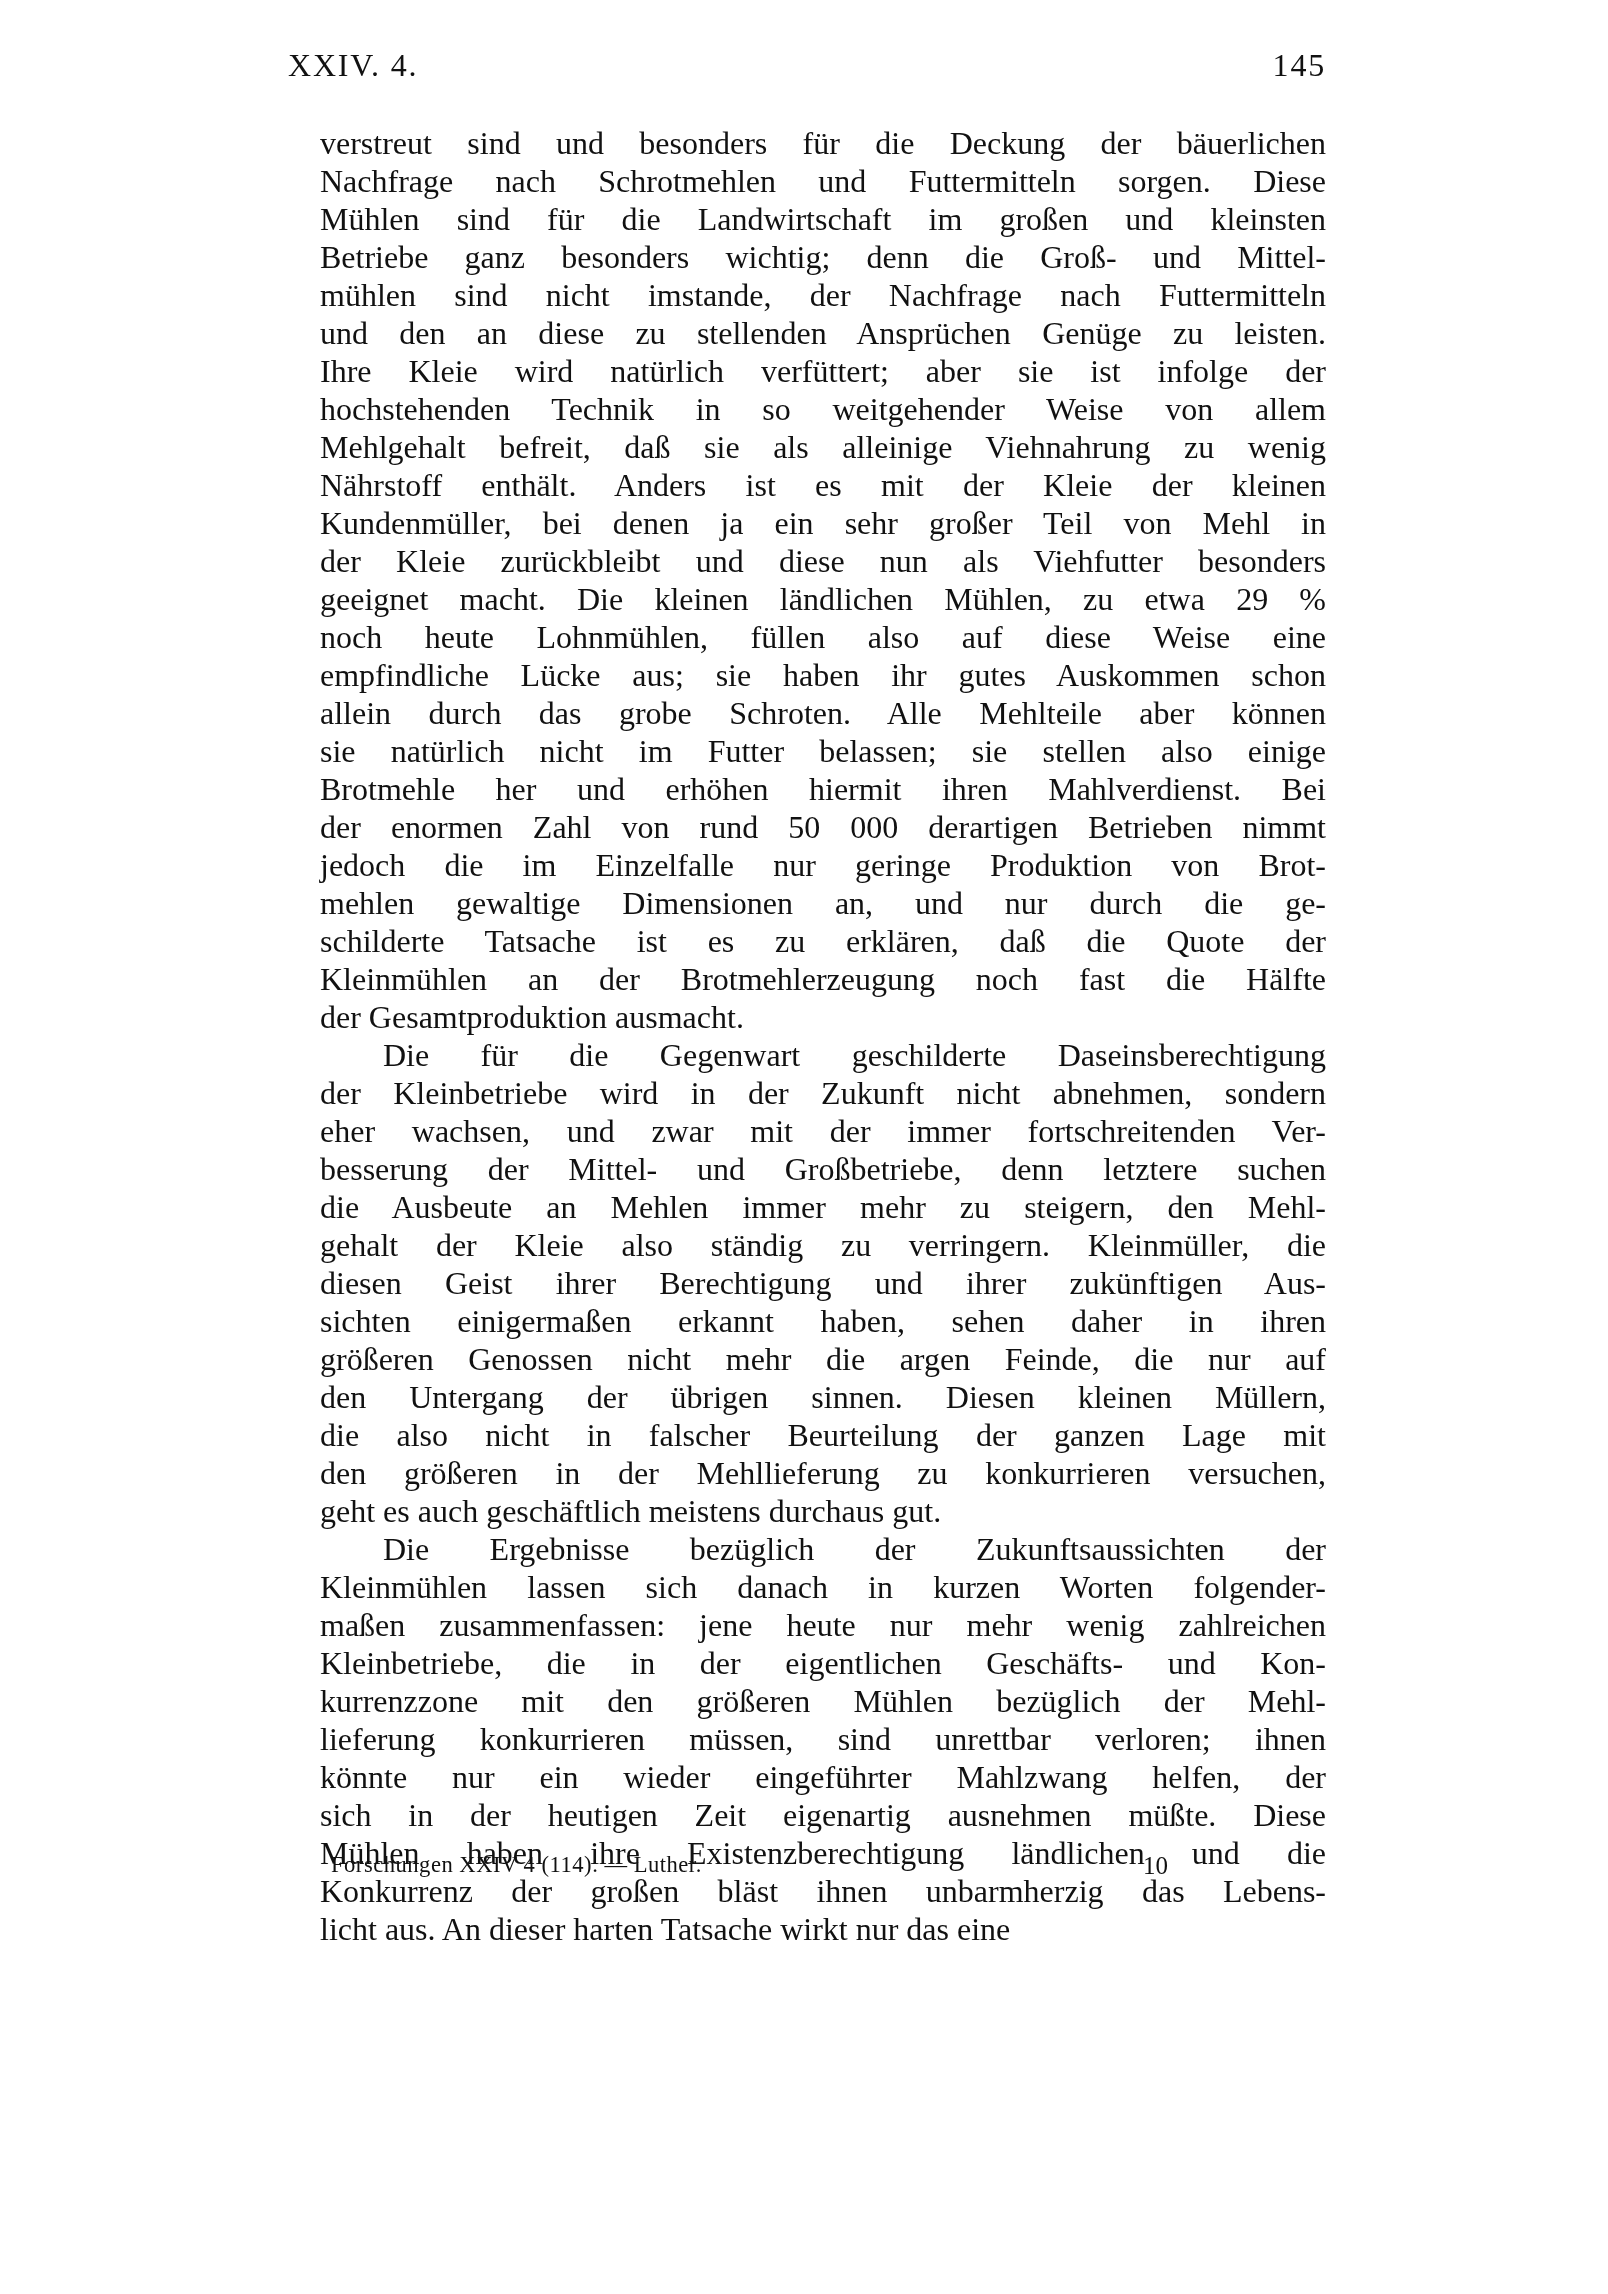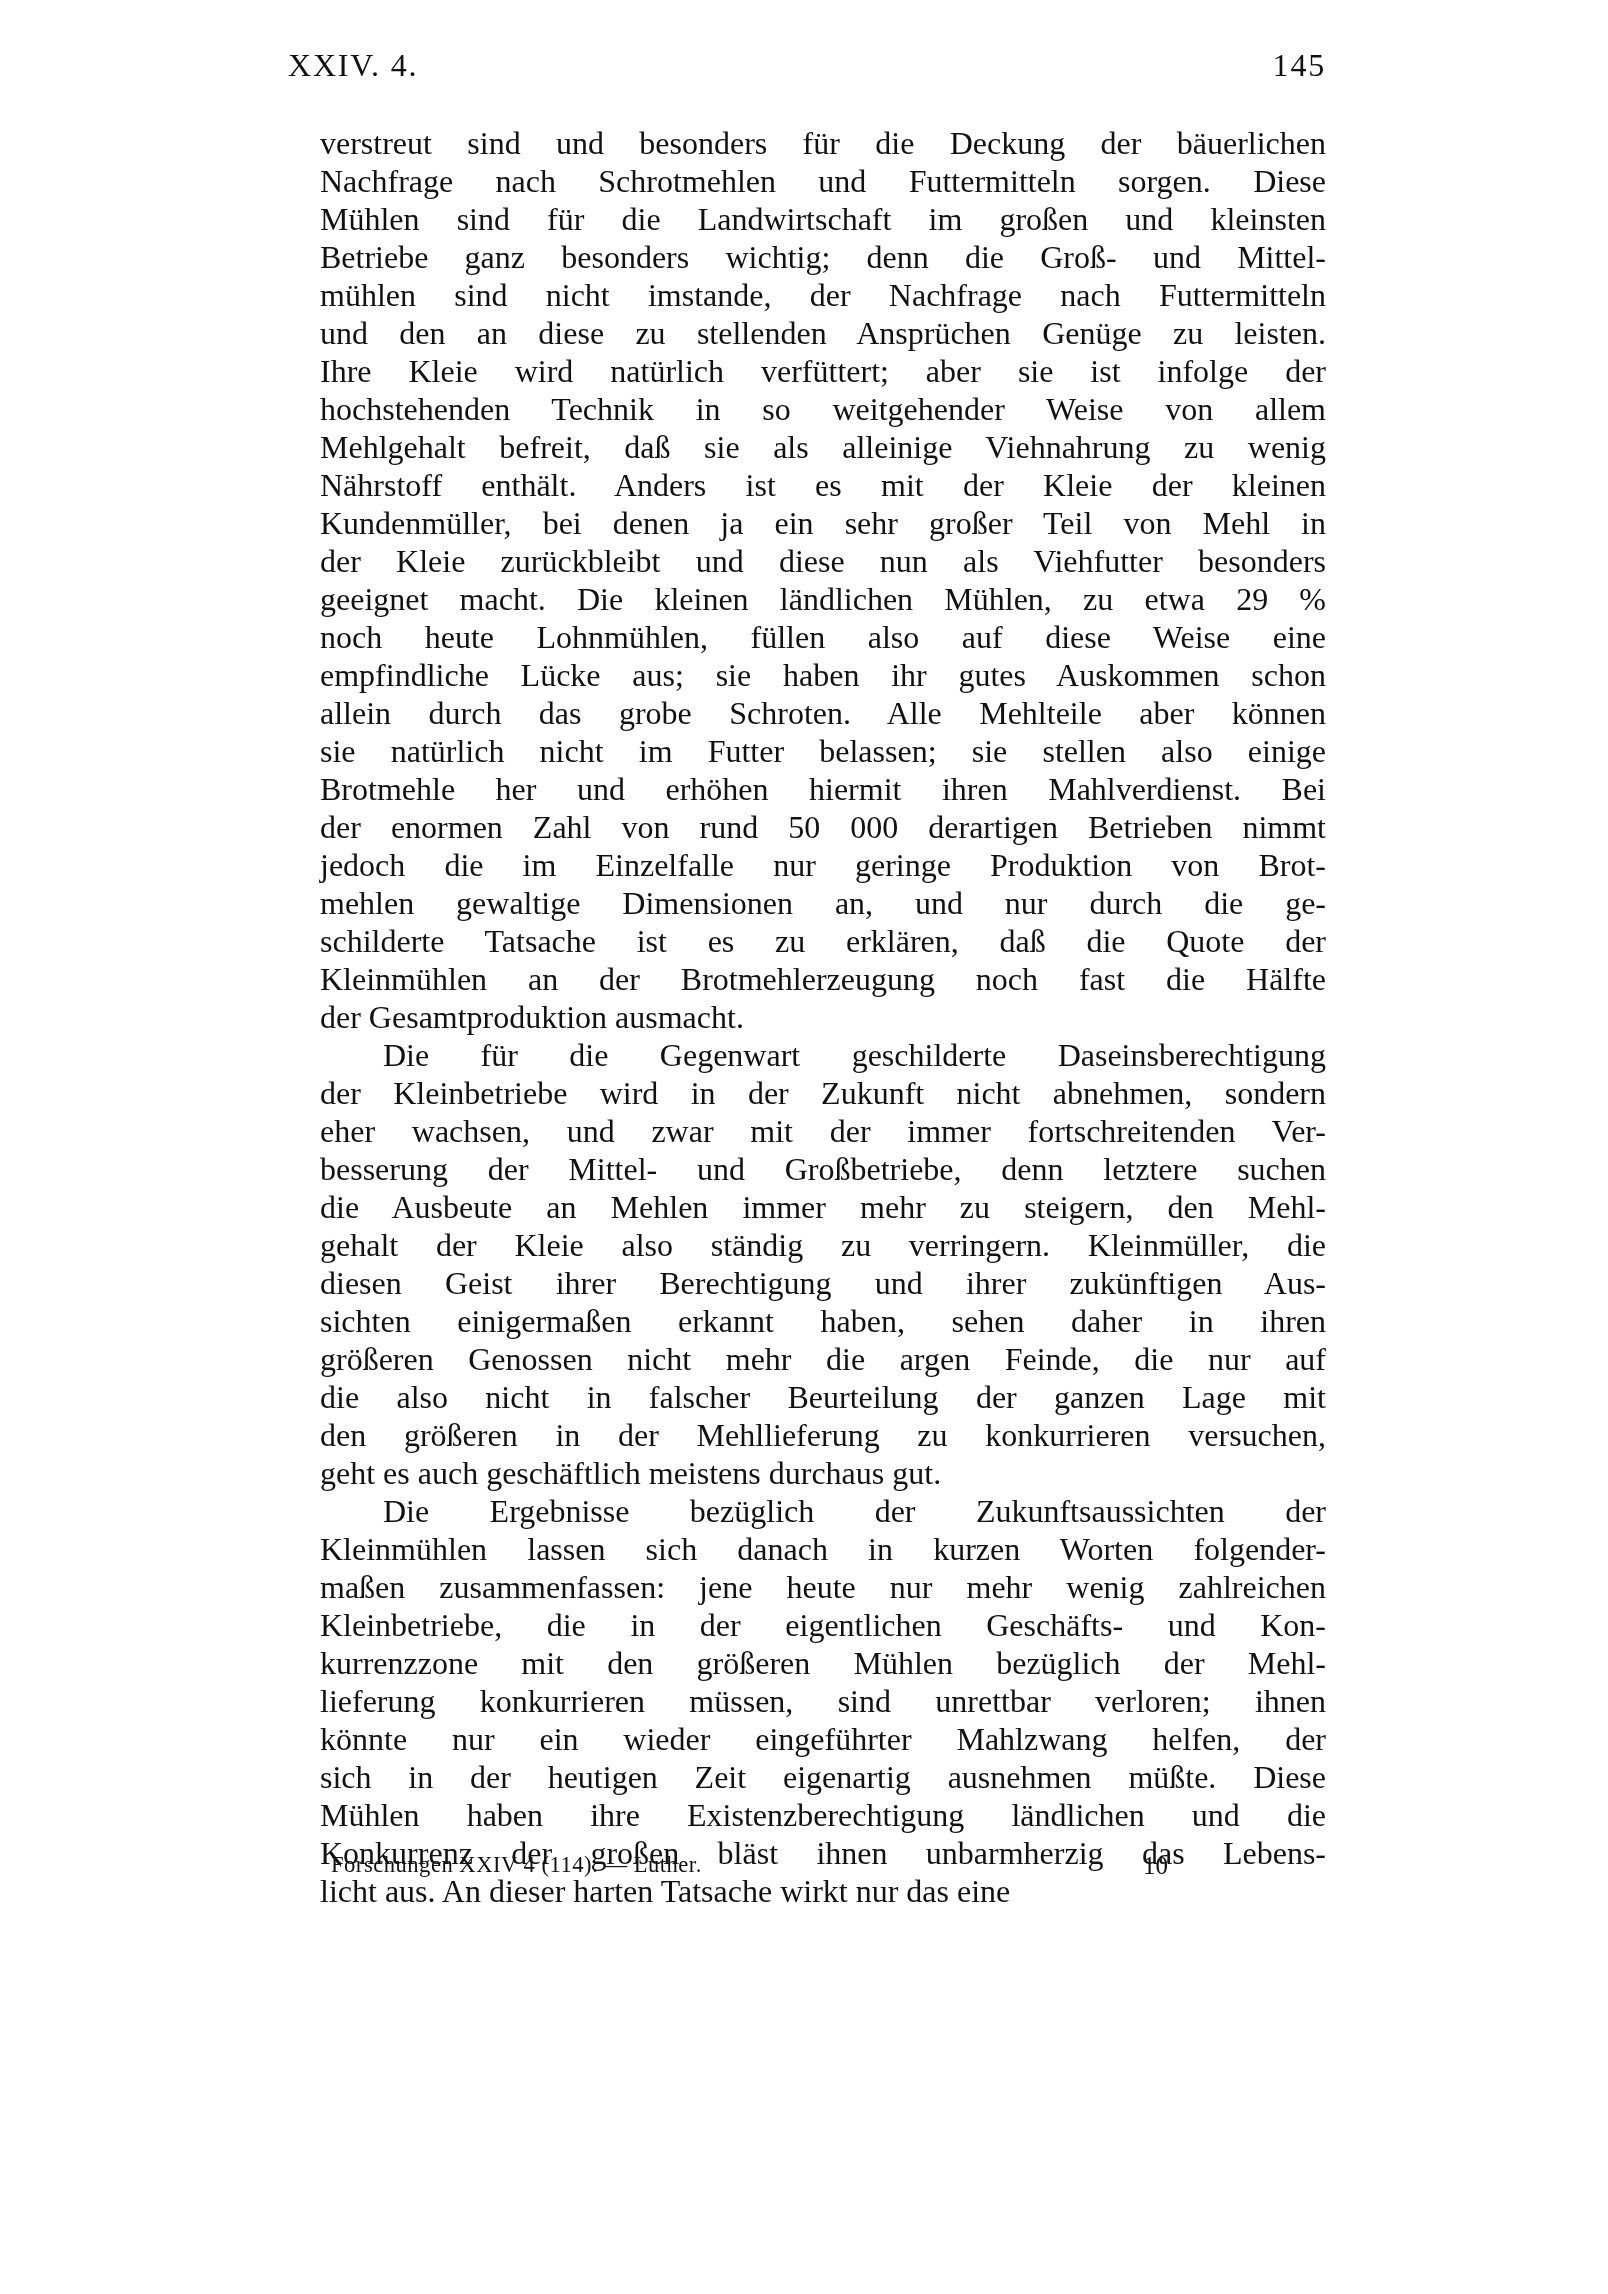--- a/index.html
+++ b/index.html
@@ -58,20 +58,21 @@
       <div>
         <span class="line indent">Die für die Gegenwart geschilderte Daseinsberechtigung</span>
         <span class="line">der Kleinbetriebe wird in der Zukunft nicht abnehmen, sondern</span>
         <span class="line">eher wachsen, und zwar mit der immer fortschreitenden Ver-</span>
         <span class="line">besserung der Mittel- und Großbetriebe, denn letztere suchen</span>
         <span class="line">die Ausbeute an Mehlen immer mehr zu steigern, den Mehl-</span>
         <span class="line">gehalt der Kleie also ständig zu verringern. Kleinmüller, die</span>
         <span class="line">diesen Geist ihrer Berechtigung und ihrer zukünftigen Aus-</span>
         <span class="line">sichten einigermaßen erkannt haben, sehen daher in ihren</span>
         <span class="line">größeren Genossen nicht mehr die argen Feinde, die nur auf</span>
+        <span class="line">den Untergang der übrigen sinnen. Diesen kleinen Müllern,</span>
         <span class="line">die also nicht in falscher Beurteilung der ganzen Lage mit</span>
         <span class="line">den größeren in der Mehllieferung zu konkurrieren versuchen,</span>
         <span class="line last">geht es auch geschäftlich meistens durchaus gut.</span>
       </div>
       <div>
         <span class="line indent">Die Ergebnisse bezüglich der Zukunftsaussichten der</span>
         <span class="line">Kleinmühlen lassen sich danach in kurzen Worten folgender-</span>
         <span class="line">maßen zusammenfassen: jene heute nur mehr wenig zahlreichen</span>
         <span class="line">Kleinbetriebe, die in der eigentlichen Geschäfts- und Kon-</span>
         <span class="line">kurrenzzone mit den größeren Mühlen bezüglich der Mehl-</span>

